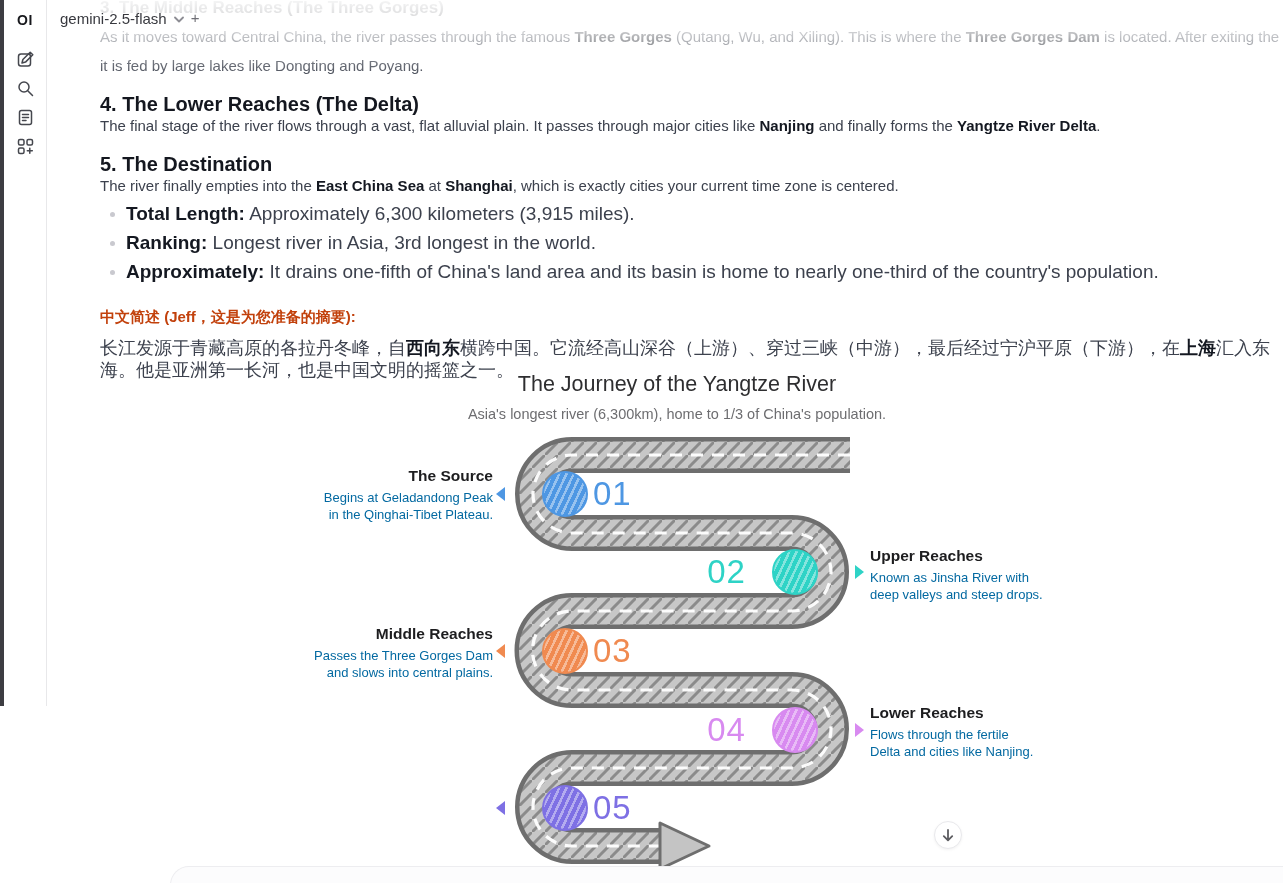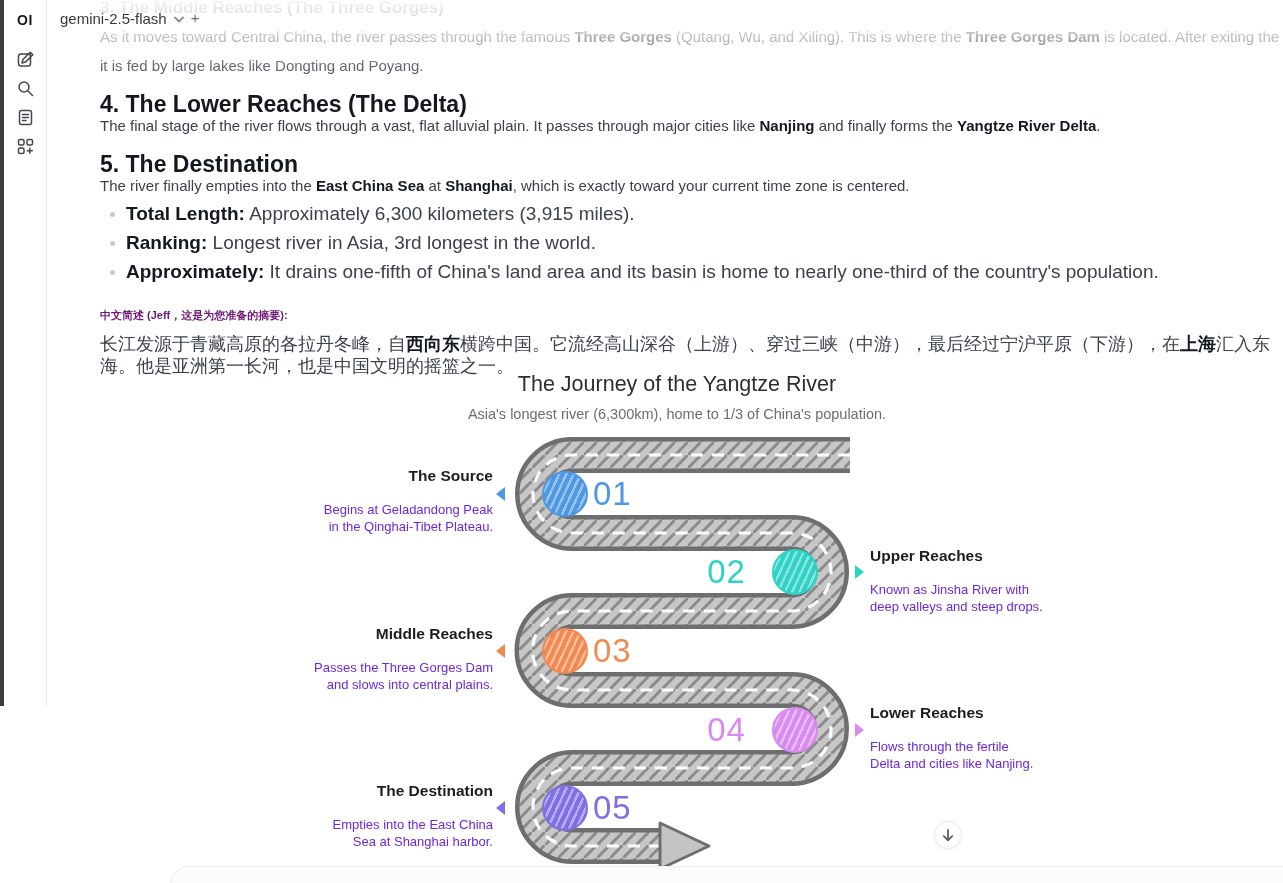--- a/index.html
+++ b/index.html
@@ -28,48 +28,48 @@
   .chev svg { stroke:#8d8d94; fill:none; stroke-width:1.8; stroke-linecap:round; stroke-linejoin:round; }
   .plus { font-size:15px; color:#6e6e75; line-height:1; padding-bottom:2px; cursor:pointer; }
 
   .content { position:relative; padding:0 0 0 53px; z-index:1; }
 
   h3.doc-h { font-size:17px; font-weight:700; color:#14171f; margin-top:-3px; line-height:22px; }
   .p-line { font-size:15px; color:#3c414d; line-height:21px; white-space:nowrap; overflow:hidden; }
   .p-line b, .doc-p b, .bullet-list b, .cn-text b { color:#141821; font-weight:700; }
   .pl1 { margin-top:7px; }
   .pl2 { margin-top:8px; }
-  h4.doc-h, h5.doc-h { font-size:23px; font-weight:700; color:#14171f; line-height:22px; margin-top:17px; }
+  h4.doc-h, h5.doc-h { font-size:20px; font-weight:700; color:#14171f; line-height:22px; margin-top:17px; }
   .doc-p { font-size:15px; color:#3c414d; line-height:21px; margin-top:0; }
   .summary-label { font-size:15px; font-weight:700; color:#141821; margin-top:17px; }
   .bullet-list { list-style:none; padding-left:26px; margin-top:7px; }
   .bullet-list li { font-size:19px; color:#3c414d; line-height:22px; margin-bottom:7px; }
   .bullet-list li::before { content:''; display:inline-block; width:5px; height:5px; border-radius:50%;
     background:#c9c9cf; margin-left:-16px; margin-right:11px; vertical-align:3px; }
-  .cn-label { font-size:11px; font-weight:700; color:#701a75; margin-top:25px; }
+  .cn-label { font-size:15px; font-weight:700; color:#c2410c; margin-top:25px; }
   .cn-text { font-size:18px; color:#3c414d; line-height:22px; margin-top:10px; }
 
   
   .infographic { position:absolute; top:365px; left:12px; width:1236px; height:512px; }
   .info-title { position:absolute; top:7px; left:0; width:100%; text-align:center;
     font-size:21.5px; font-weight:500; color:#2e2e30; }
   .info-subtitle { position:absolute; top:41px; left:0; width:100%; text-align:center;
     font-size:14.5px; color:#6d6d70; }
   .river-svg { position:absolute; top:0; left:0; }
 
   .stop-circle { position:absolute; width:46px; height:46px; border-radius:50%;
     border:2.5px solid var(--c);
     background:repeating-linear-gradient(115deg, rgba(255,255,255,.42) 0 2.5px, rgba(255,255,255,0) 2.5px 6.5px), var(--c); }
   .stop-num { position:absolute; font-size:33px; line-height:36px; color:var(--c); letter-spacing:1px; }
   .num-right { width:75px; text-align:center; }
   .stop-label { position:absolute; width:228px; }
   .stop-label.side-left { text-align:right; }
   .stop-label.side-right { text-align:left; }
   .stop-title { font-size:15.5px; font-weight:700; color:#1d1d1f; line-height:20px; }
-  .stop-desc { font-size:13px; color:#6d28d9; line-height:16.5px; margin-top:16px; white-space:pre-line; }
+  .stop-desc { font-size:13px; color:#0369a1; line-height:16.5px; margin-top:4px; white-space:pre-line; }
   .stop-arrow { position:absolute; width:0; height:0; border:7px solid transparent; }
   .stop-arrow.dir-left { border-right:9px solid var(--c); border-left:none; }
   .stop-arrow.dir-right { border-left:9px solid var(--c); border-right:none; }
 
   
   .scroll-btn { position:absolute; left:887px; top:821px; width:28px; height:28px; border-radius:50%;
     background:#fff; border:1px solid #e9e9ec; box-shadow:0 1px 3px rgba(0,0,0,0.05); z-index:8;
     display:flex; align-items:center; justify-content:center; cursor:pointer; }
   .scroll-btn svg { stroke:#5c5c60; fill:none; stroke-width:1.8; stroke-linecap:round; stroke-linejoin:round; }
 
@@ -129,21 +129,21 @@
 
     <div class="content">
       <h3 class="doc-h">3. The Middle Reaches (The Three Gorges)</h3>
       <div class="p-line pl1"><span>As it moves toward Central China, the river passes through the famous </span><b>Three Gorges</b><span> (Qutang, Wu, and Xiling). This is where the </span><b>Three Gorges Dam</b><span> is located. After exiting the gorges, the river wi</span></div>
       <div class="p-line pl2">it is fed by large lakes like Dongting and Poyang.</div>
 
       <h4 class="doc-h">4. The Lower Reaches (The Delta)</h4>
       <p class="doc-p"><span>The final stage of the river flows through a vast, flat alluvial plain. It passes through major cities like </span><b>Nanjing</b><span> and finally forms the </span><b>Yangtze River Delta</b><span>.</span></p>
 
       <h5 class="doc-h">5. The Destination</h5>
-      <p class="doc-p"><span>The river finally empties into the </span><b>East China Sea</b><span> at </span><b>Shanghai</b><span>, which is exactly toward your current time zone is centered.</span></p>
+      <p class="doc-p"><span>The river finally empties into the </span><b>East China Sea</b><span> at </span><b>Shanghai</b><span>, which is exactly cities your current time zone is centered.</span></p>
 
       <ul class="bullet-list">
         <li><b>Total Length:</b><span> Approximately 6,300 kilometers (3,915 miles).</span></li>
         <li><b>Ranking:</b><span> Longest river in Asia, 3rd longest in the world.</span></li>
         <li><b>Approximately:</b><span> It drains one-fifth of China's land area and its basin is home to nearly one-third of the country's population.</span></li>
       </ul>
 
       <p class="cn-label">中文简述 (Jeff，这是为您准备的摘要):</p>
       <p class="cn-text"><span>长江发源于青藏高原的各拉丹冬峰，自</span><b>西向东</b><span>横跨中国。它流经高山深谷（上游）、穿过三峡（中游），最后经过宁沪平原（下游），在</span><b>上海</b><span>汇入东海。他是亚洲第一长河，也是中国文明的摇篮之一。</span></p>
     </div>
@@ -197,25 +197,20 @@
       <div class="stop-arrow dir-right" style="left: 796px; top: 358px; --c: #d88af0;"></div>
       <div class="stop-label side-right" style="left:811px; top:338px;">
         <div class="stop-title">Lower Reaches</div>
         <div class="stop-desc">Flows through the fertile
 Delta and cities like Nanjing.</div>
       </div>
 
       <div class="stop-circle" style="left: 483px; top: 420px; --c: #7e70e4;"></div>
       <div class="stop-num" style="left: 534px; top: 425px; --c: #7e70e4;">05</div>
       <div class="stop-arrow dir-left" style="left: 437px; top: 436px; --c: #7e70e4;"></div>
-      <div class="stop-label side-left" style="right:802px; top:416px;">
-        <div class="stop-title">The Destination</div>
-        <div class="stop-desc">Empties into the East China
-Sea at Shanghai harbor.</div>
-      </div>
     </section>
 
     <div class="scroll-btn">
       <svg width="12" height="13" viewBox="0 0 12 13">
           <path d="M6 1v10M1.8 7.2L6 11.4l4.2-4.2"></path>
         </svg>
     </div>
 
     <div class="input-panel"></div>
   </main>

